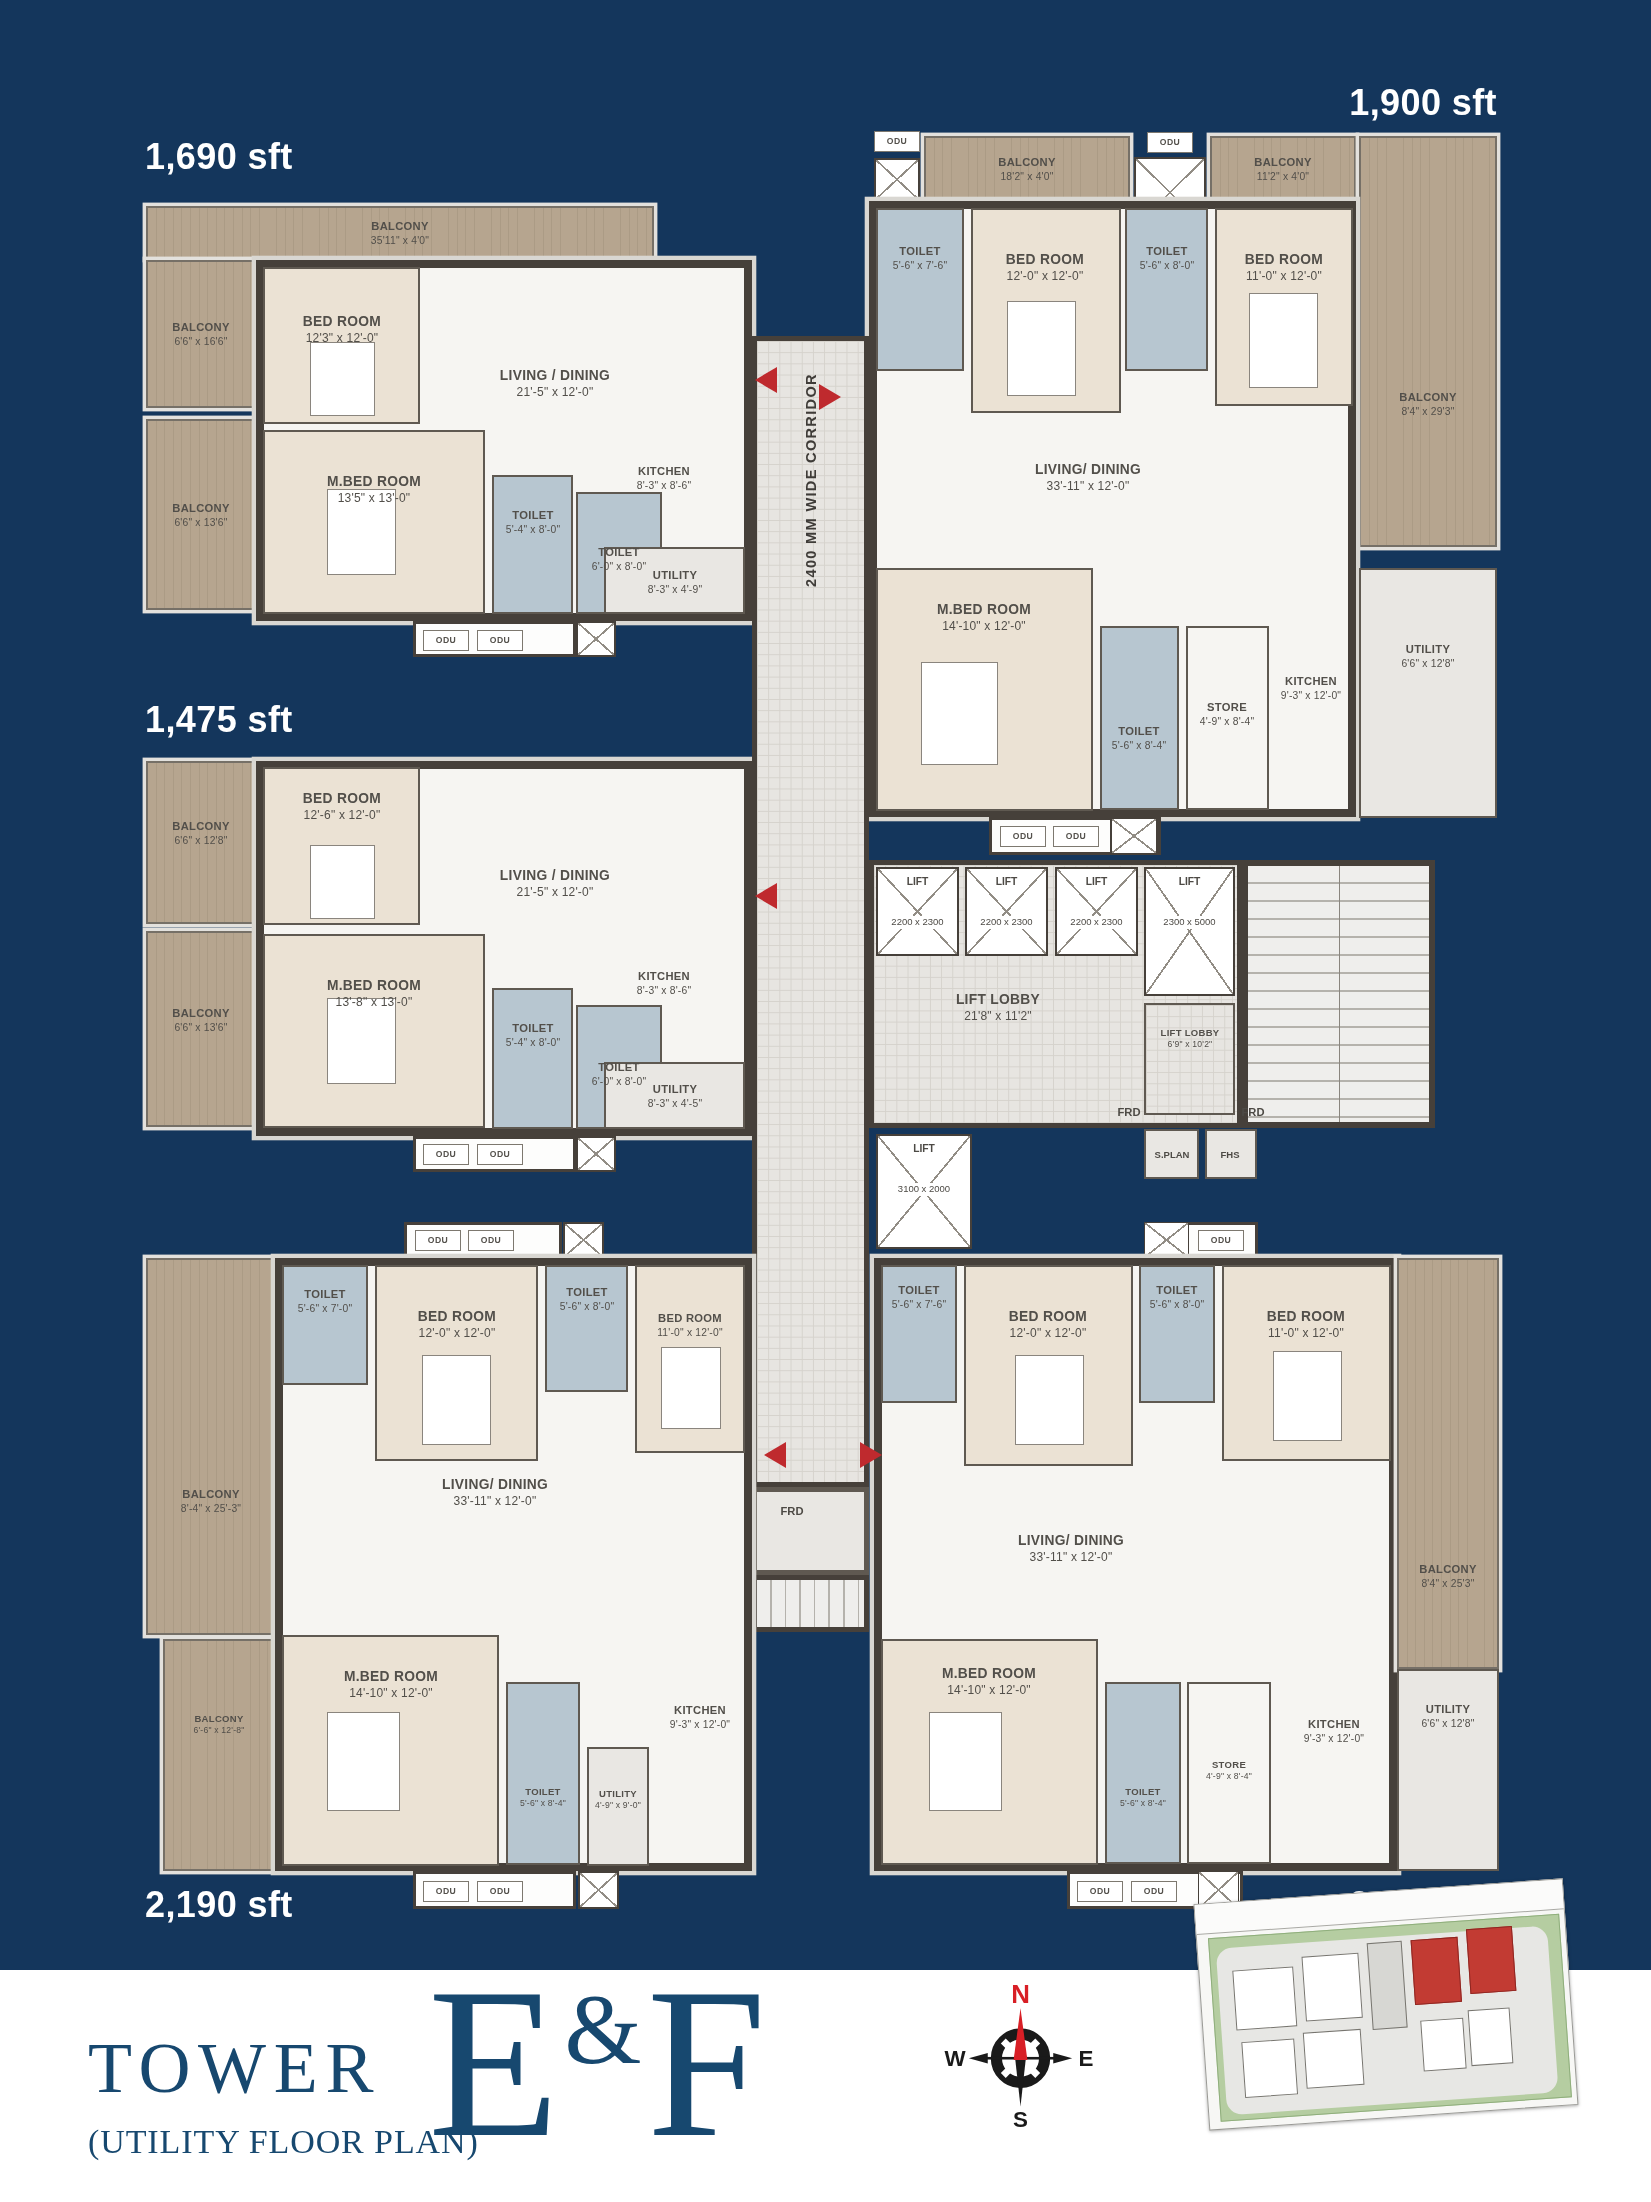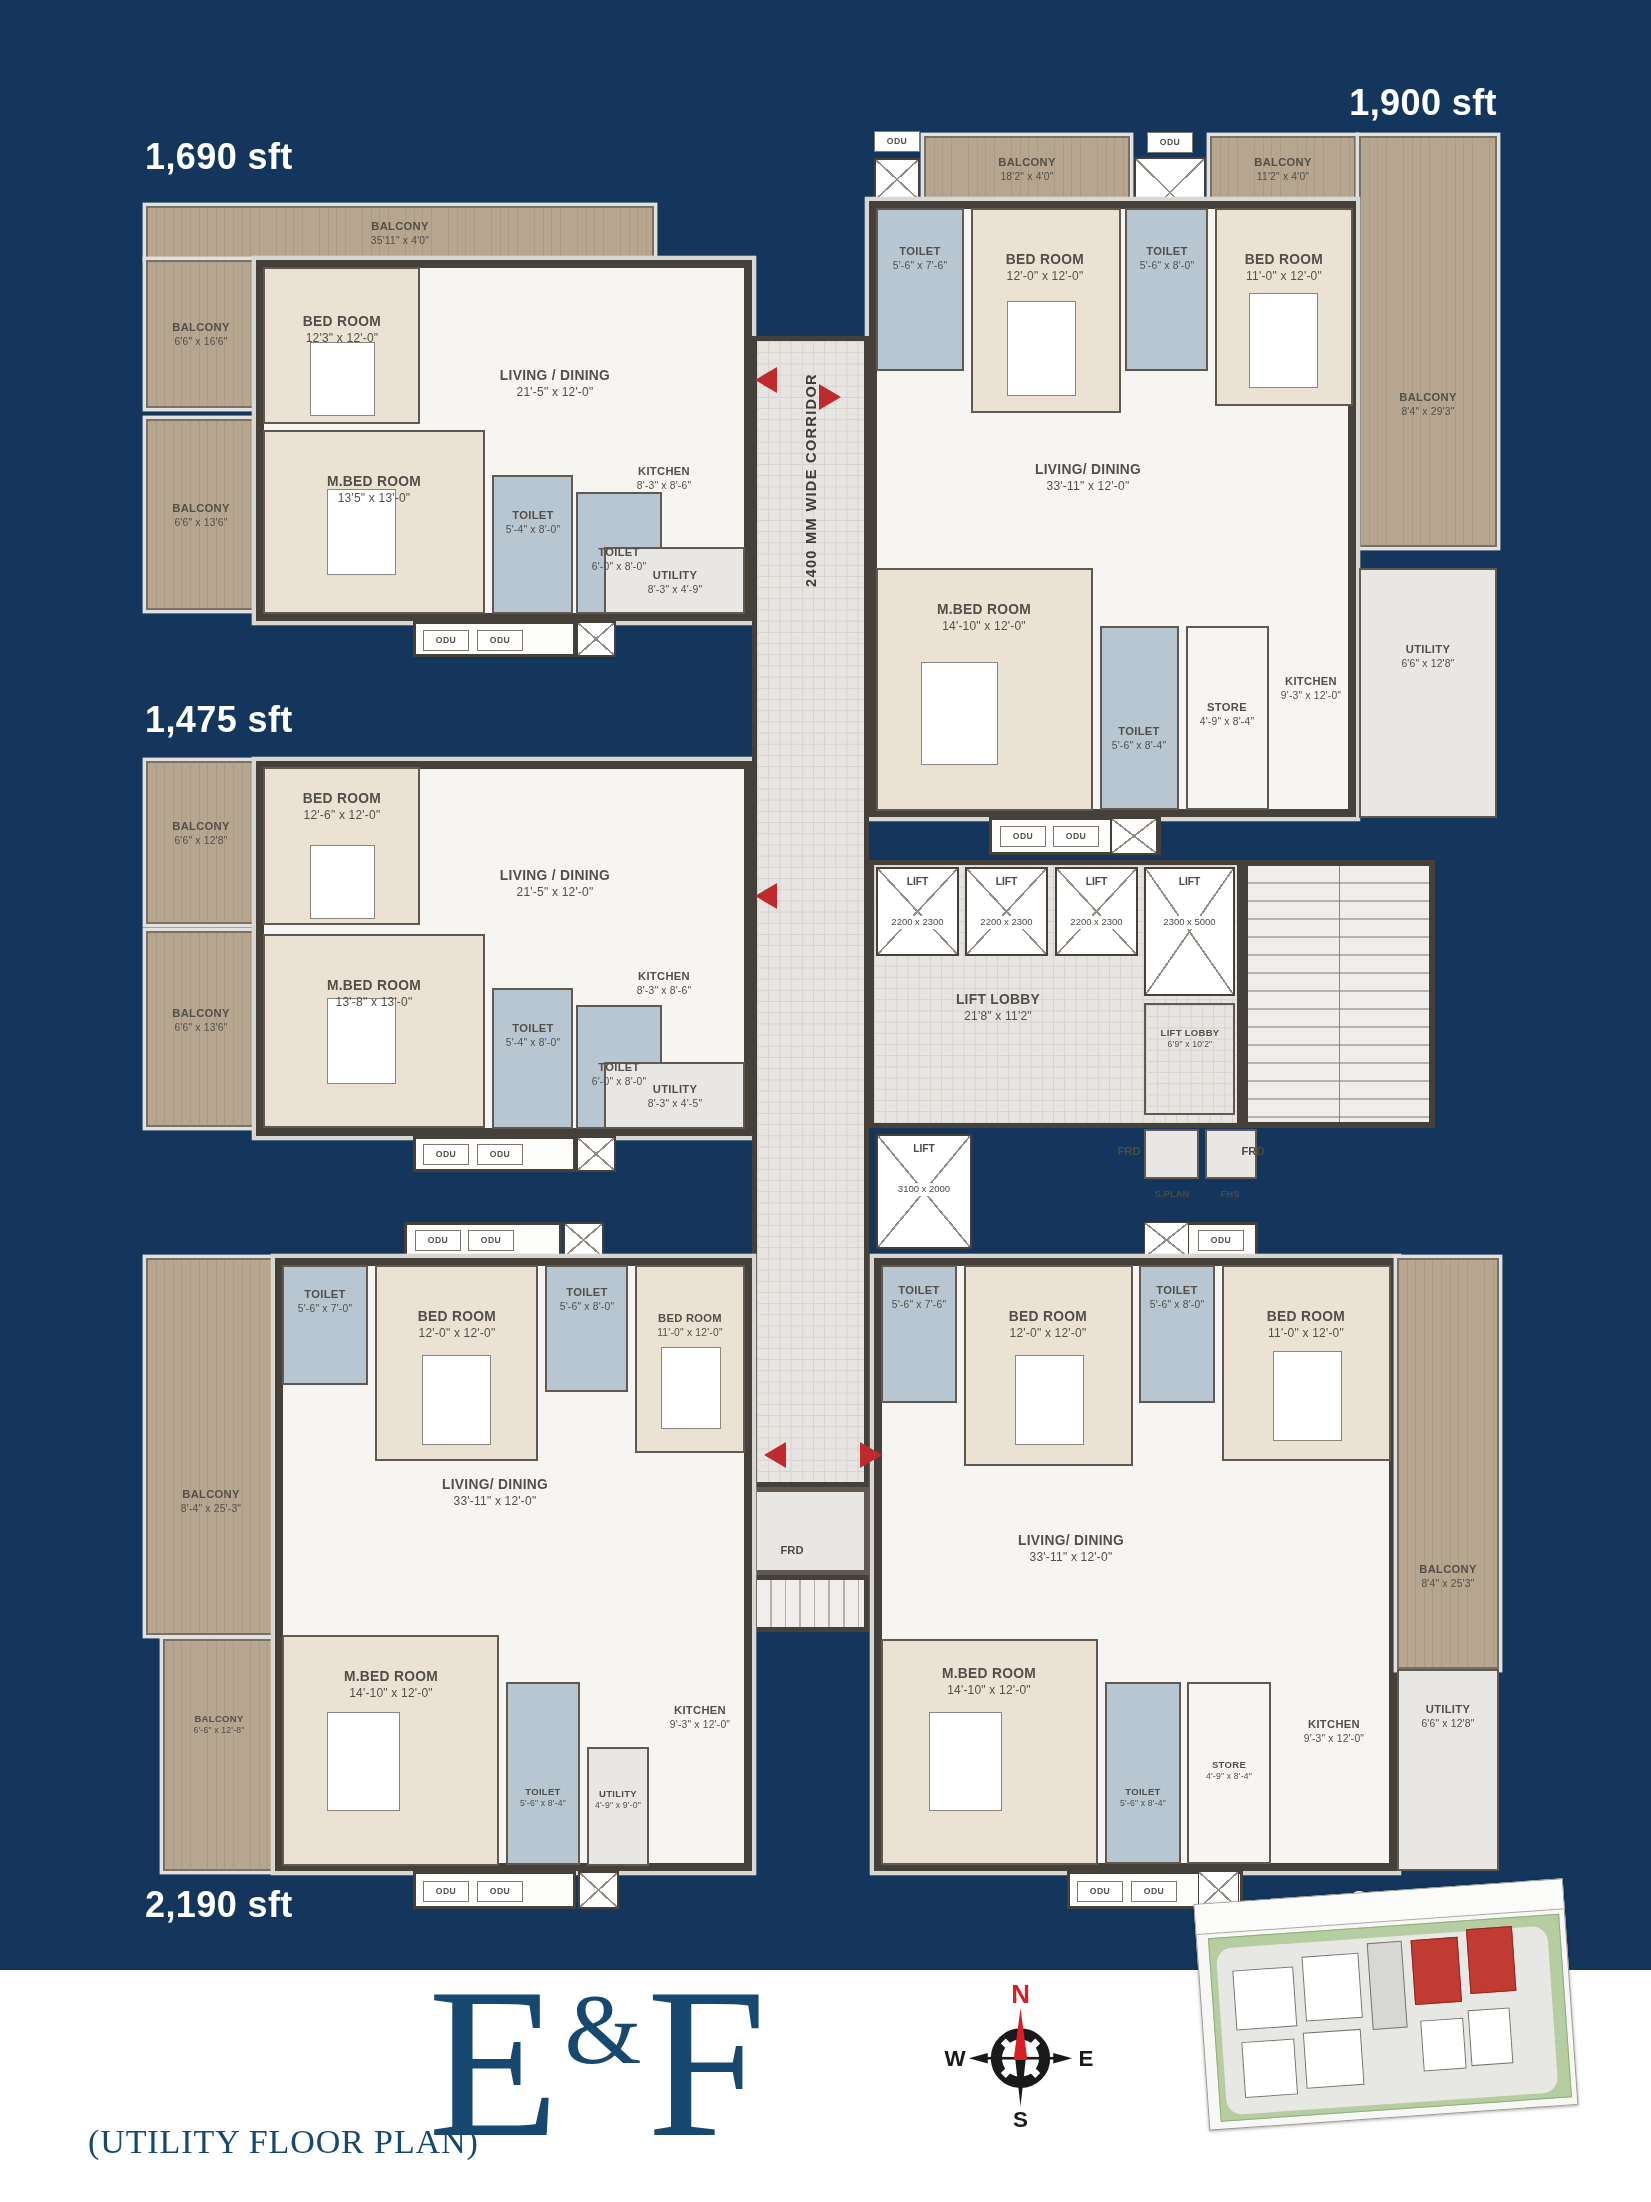--- a/index.html
+++ b/index.html
@@ -39,21 +39,21 @@
           background:repeating-linear-gradient(90deg,#efeeec 0 13px,#b5b2ac 13px 14.6px);}
   .mid{position:absolute;left:50%;top:0;bottom:0;width:1.7px;background:#8a857e;}
   .bed{position:absolute;background:#fff;border:1.7px solid #8a857e;box-sizing:border-box;}
   
   .lbl{position:absolute;transform:translate(-50%,-50%);text-align:center;color:#524f4a;
        font:700 13.8px/1.3 "Liberation Sans",sans-serif;letter-spacing:0.3px;white-space:nowrap;z-index:5;}
   .lbl .dim{display:block;font-weight:400;font-size:12px;letter-spacing:0.2px;}
   .lbl.sm{font-size:11.2px;}  .lbl.sm .dim{font-size:10.3px;}
   .lbl.xs{font-size:9.5px;}  .lbl.xs .dim{font-size:8.6px;}
   .area{position:absolute;color:#ffffff;font:700 36px "Liberation Sans",sans-serif;letter-spacing:0.4px;z-index:6;}
-  .tag{position:absolute;transform:translate(-50%,-50%);font:700 11.2px "Liberation Sans",sans-serif;color:#4d4a45;z-index:5;margin-top:39px;}
+  .tag{position:absolute;transform:translate(-50%,-50%);font:700 11.2px "Liberation Sans",sans-serif;color:#4d4a45;z-index:5;}
   .vlabel{position:absolute;transform:rotate(-90deg);text-align:center;
           font:600 14.6px "Liberation Sans",sans-serif;color:#3f3c38;letter-spacing:1.3px;z-index:5;white-space:nowrap;}
   
   .arrL,.arrR{position:absolute;width:0;height:0;border-top:13.8px solid transparent;border-bottom:13.8px solid transparent;z-index:7;}
   .arrL{border-right:22.4px solid #bf2a2e;}
   .arrR{border-left:22.4px solid #bf2a2e;}
   
   .footer{position:absolute;left:0;top:1970px;width:1652px;height:232px;background:#ffffff;}
   .t-tower{position:absolute;left:88px;top:2027px;font:400 72px "Liberation Serif",serif;color:#17486f;letter-spacing:7.7px;}
   .t-sub{position:absolute;left:88px;top:2123px;font:400 34px "Liberation Serif",serif;color:#17486f;letter-spacing:0.9px;}
@@ -303,20 +303,21 @@
   <div class="lbl" style="left:1306px;top:1325px"><span>BED ROOM</span><span class="dim">11'-0" x 12'-0"</span></div>
   <div class="lbl" style="left:1071px;top:1549px"><span>LIVING/ DINING</span><span class="dim">33'-11" x 12'-0"</span></div>
   <div class="lbl sm" style="left:1448px;top:1576px"><span>BALCONY</span><span class="dim">8'4" x 25'3"</span></div>
   <div class="lbl" style="left:989px;top:1682px"><span>M.BED ROOM</span><span class="dim">14'-10" x 12'-0"</span></div>
   <div class="lbl xs" style="left:1143px;top:1798px"><span>TOILET</span><span class="dim">5'-6" x 8'-4"</span></div>
   <div class="lbl xs" style="left:1229px;top:1771px"><span>STORE</span><span class="dim">4'-9" x 8'-4"</span></div>
   <div class="lbl sm" style="left:1334px;top:1731px"><span>KITCHEN</span><span class="dim">9'-3" x 12'-0"</span></div>
   <div class="lbl sm" style="left:1448px;top:1716px"><span>UTILITY</span><span class="dim">6'6" x 12'8"</span></div>
 
   <div class="footer"></div>
+  <div class="t-tower">TOWER</div>
   <div class="t-sub">(UTILITY FLOOR PLAN)</div>
   <div class="t-ef">
     <span class="L">E</span>
     <span class="amp">&amp;</span>
     <span class="L">F</span>
   </div>
 
   <svg class="compass" width="155" height="155" viewBox="0 0 180 180">
     <text x="90" y="28" text-anchor="middle" font-family="Liberation Sans,sans-serif" font-size="30" font-weight="bold" fill="#d81f26">N</text>
     <text x="14" y="101" text-anchor="middle" font-family="Liberation Sans,sans-serif" font-size="26" font-weight="bold" fill="#1a1a1a">W</text>

